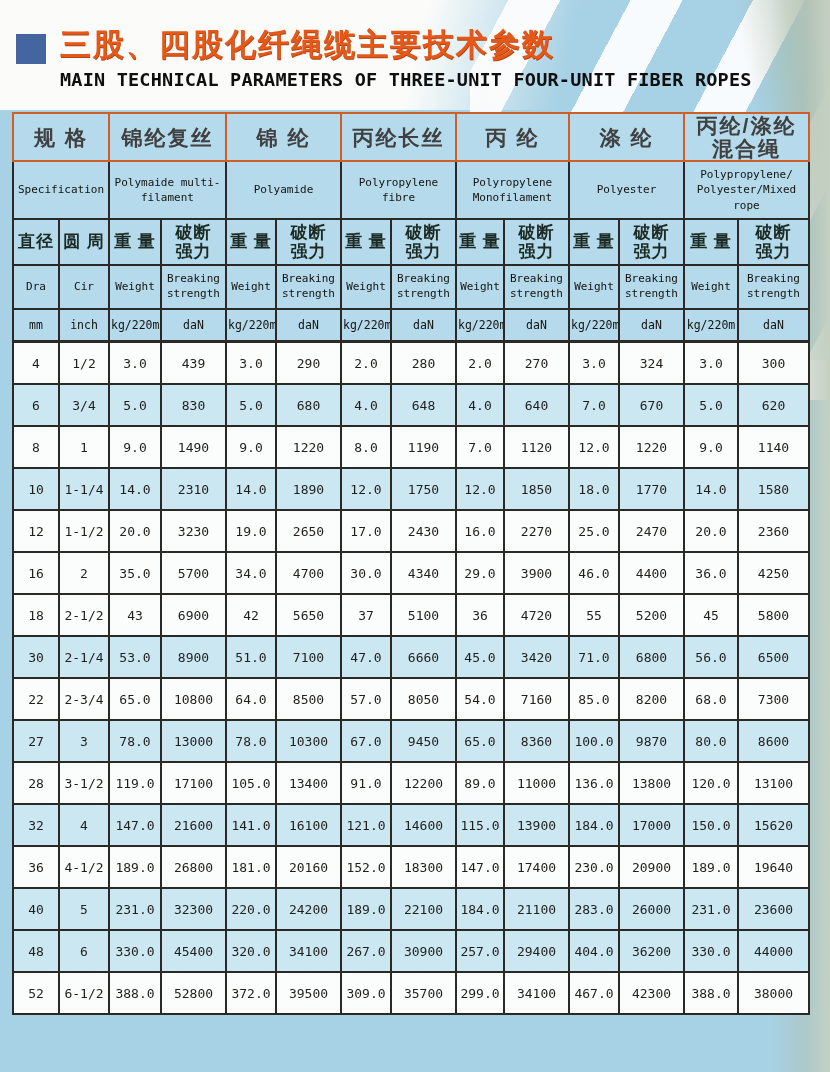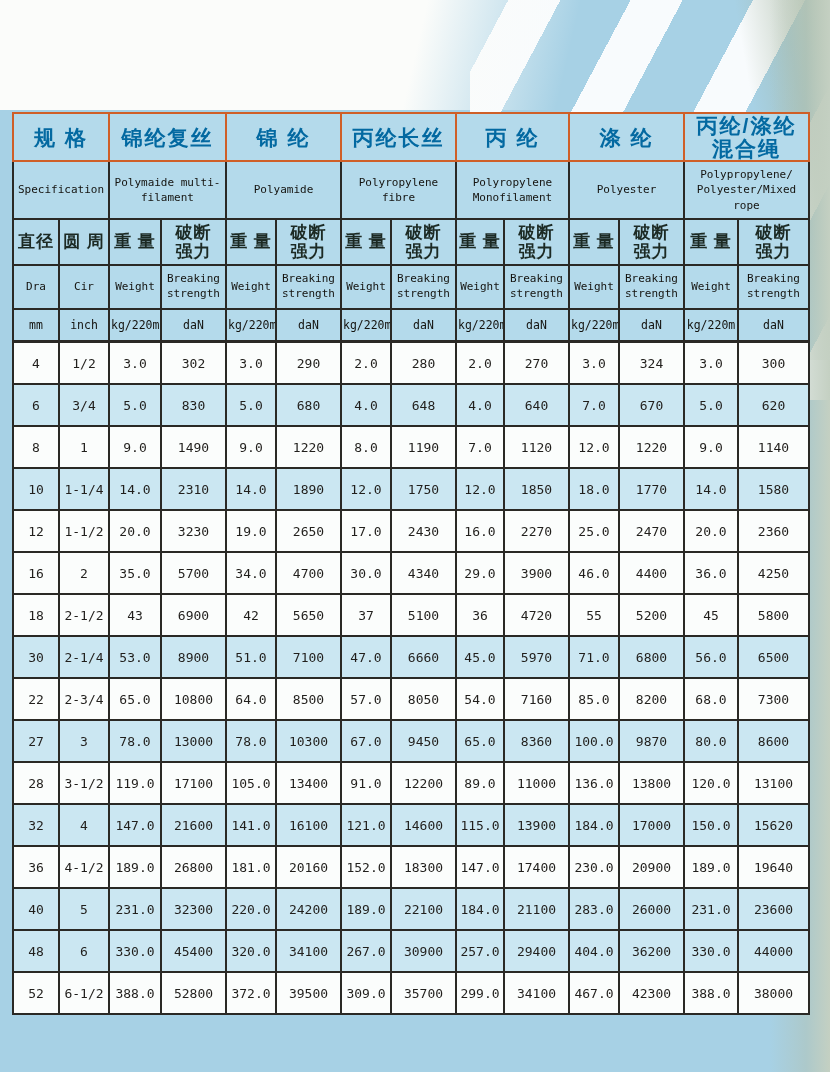--- a/index.html
+++ b/index.html
@@ -52,21 +52,21 @@
     position:absolute; left:12px; top:112px; width:796px;
     border-collapse:collapse; table-layout:fixed; z-index:2;
   }
   .spec-table th, .spec-table td {
     border:2px solid #2a2925; text-align:center; vertical-align:middle;
     padding:0 1px; overflow:hidden;
   }
   thead th { background:#b4daeb; }
 
   .grp-row th {
-    border-color:#cf5f28; color:#0369a1;
+    border-color:#cf5f28; color:#404040;
     font-size:21px; font-weight:700; letter-spacing:2px;
     height:44px; white-space:pre-line; line-height:1.1;
   }
   .en-row th {
     height:56px; font-family:"DejaVu Sans Mono", monospace;
     font-size:11px; font-weight:500; color:#14130f;
     white-space:pre-line; line-height:1.4;
   }
 
   tr.row-zh td {
@@ -90,20 +90,27 @@
 </style>
 </head>
 <body>
 
 <div class="page">
   <div class="deco-stripes"></div>
   <div class="deco-top"></div>
   <div class="deco-corner"></div>
   <div class="deco-edge"></div>
 
+  <div class="title-wrap">
+    <div class="title-square"></div>
+    <div>
+      <h1 class="title-zh">三股、四股化纤绳缆主要技术参数</h1>
+      <h2 class="title-en">MAIN TECHNICAL PARAMETERS OF THREE-UNIT FOUR-UNIT FIBER ROPES</h2>
+    </div>
+  </div>
 
   <table class="spec-table">
     <colgroup>
       <col style="width:46px">
         <col style="width:50px">
       <col style="width:52px">
         <col style="width:65px">
       <col style="width:50px">
         <col style="width:65px">
       <col style="width:50px">
@@ -199,21 +206,21 @@
           <td>daN</td>
           <td>kg/220m</td>
           <td>daN</td>
           <td>kg/220m</td>
           <td>daN</td>
         </tr>
         <tr class="data-row">
           <td>4</td>
           <td>1/2</td>
           <td>3.0</td>
-          <td>302</td>
+          <td>439</td>
           <td>3.0</td>
           <td>290</td>
           <td>2.0</td>
           <td>280</td>
           <td>2.0</td>
           <td>270</td>
           <td>3.0</td>
           <td>324</td>
           <td>3.0</td>
           <td>300</td>
@@ -317,21 +324,21 @@
         <tr class="data-row shaded">
           <td>30</td>
           <td>2-1/4</td>
           <td>53.0</td>
           <td>8900</td>
           <td>51.0</td>
           <td>7100</td>
           <td>47.0</td>
           <td>6660</td>
           <td>45.0</td>
-          <td>5970</td>
+          <td>3420</td>
           <td>71.0</td>
           <td>6800</td>
           <td>56.0</td>
           <td>6500</td>
         </tr>
         <tr class="data-row">
           <td>22</td>
           <td>2-3/4</td>
           <td>65.0</td>
           <td>10800</td>

